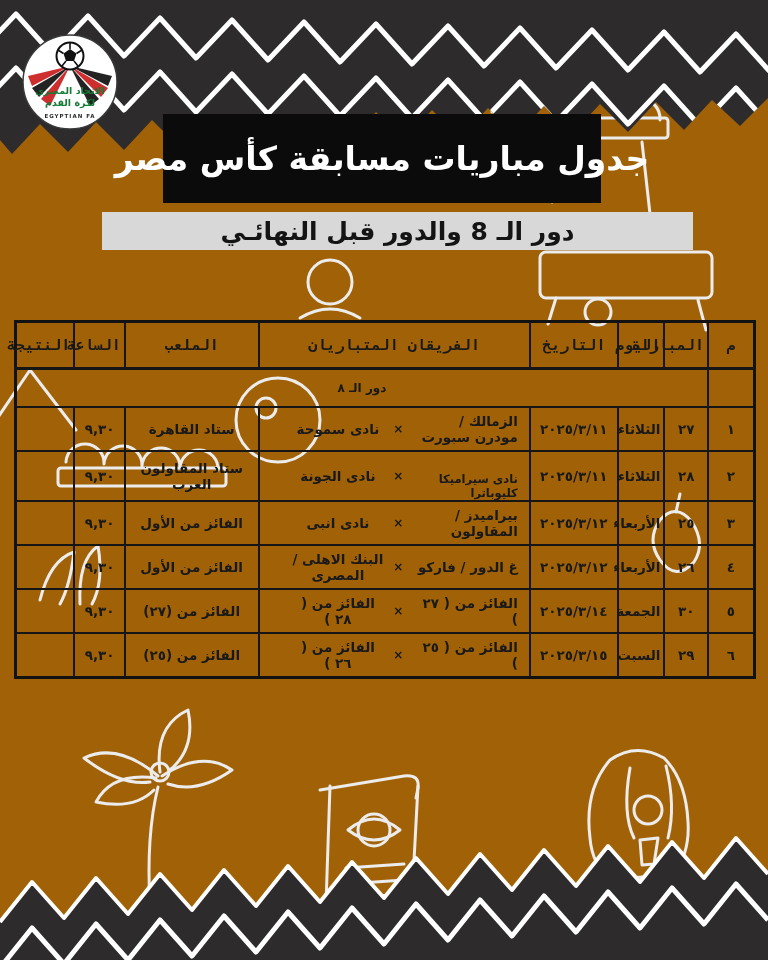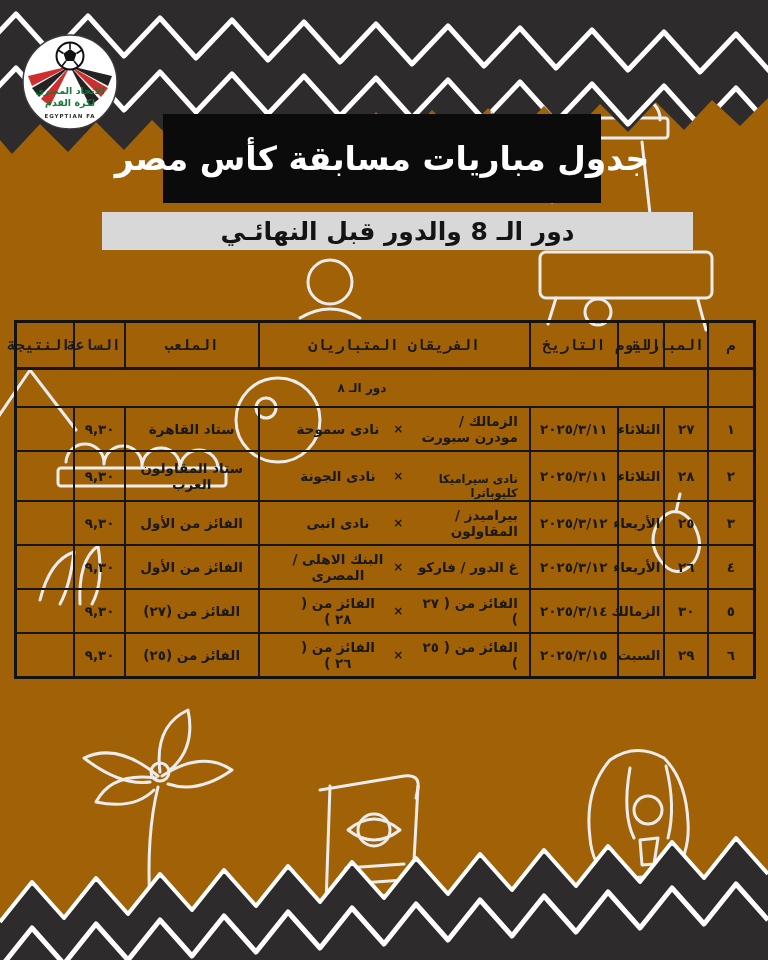--- a/index.html
+++ b/index.html
@@ -224,21 +224,21 @@
           </td>
           <td>الفائز من الأول</td>
           <td class="time">٩,٣٠</td>
           <td></td>
         </tr>
 
 
         <tr class="match">
           <td class="num">٥</td>
           <td class="matchno">٣٠</td>
-          <td>الزمالك</td>
+          <td>الجمعة</td>
           <td class="date">٢٠٢٥/٣/١٤</td>
           <td>
             <div class="teams-wrap">
               <span class="t1">الفائز من ( ٢٧ )</span>
               <span class="vs">×</span>
               <span class="t2">الفائز من ( ٢٨ )</span>
             </div>
           </td>
           <td>الفائز من (٢٧)</td>
           <td class="time">٩,٣٠</td>

